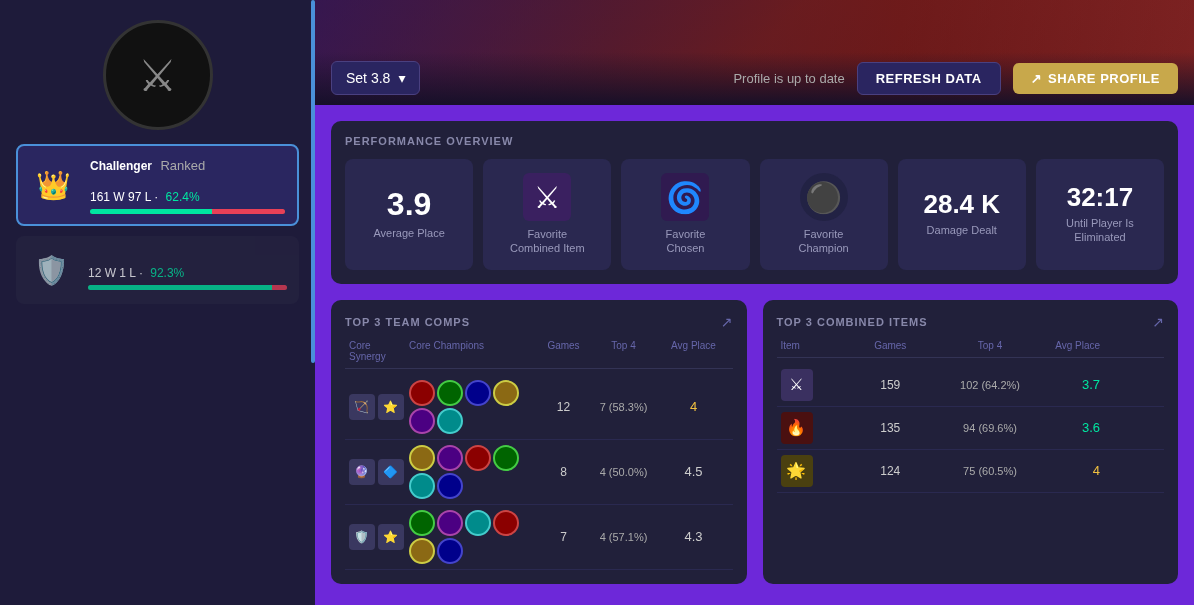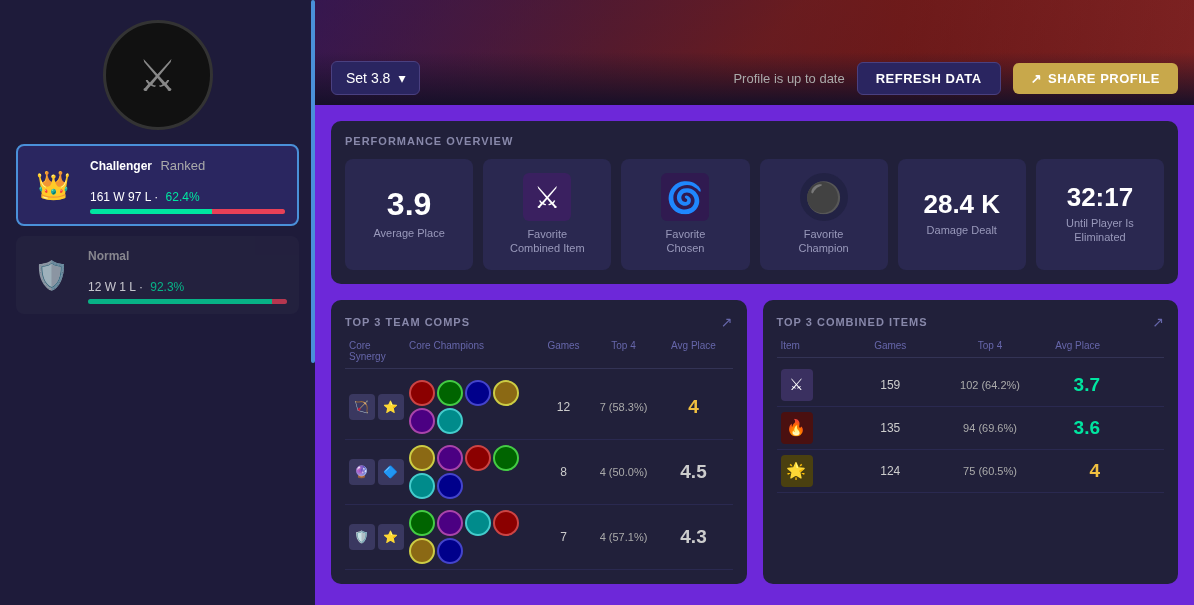--- a/index.html
+++ b/index.html
@@ -382,22 +382,22 @@
       color: #ccc;
       text-align: center;
     }
 
     .cell-value.top4 {
       color: #aaa;
       font-size: 11px;
     }
 
     .avg-place {
-      font-size: 19px;
-      font-weight: 700;
+      font-size: 13px;
+      font-weight: 400;
       text-align: center;
     }
 
     .avg-green { color: #00e5a0; }
     .avg-yellow { color: #f0c040; }
 
     .item-img {
       width: 32px;
       height: 32px;
       border-radius: 4px;
@@ -450,23 +450,20 @@
       <div class="progress-bar-container">
         <div class="progress-win" style="width: 62.4%"></div>
         <div class="progress-loss" style="width: 37.6%"></div>
       </div>
     </div>
   </div>
 
   <div class="rank-card normal">
     <div class="rank-icon">🛡️</div>
     <div class="rank-info">
-      <div>
-        <span class="rank-name" style="color:#aaa">Normal</span>
-      </div>
       <div class="rank-record">
         <span class="wins">12 W </span>
         <span class="losses">1 L · </span>
         <span class="winrate">92.3%</span>
       </div>
       <div class="progress-bar-container">
         <div class="progress-win" style="width: 92.3%"></div>
         <div class="progress-loss" style="width: 7.7%"></div>
       </div>
     </div>

